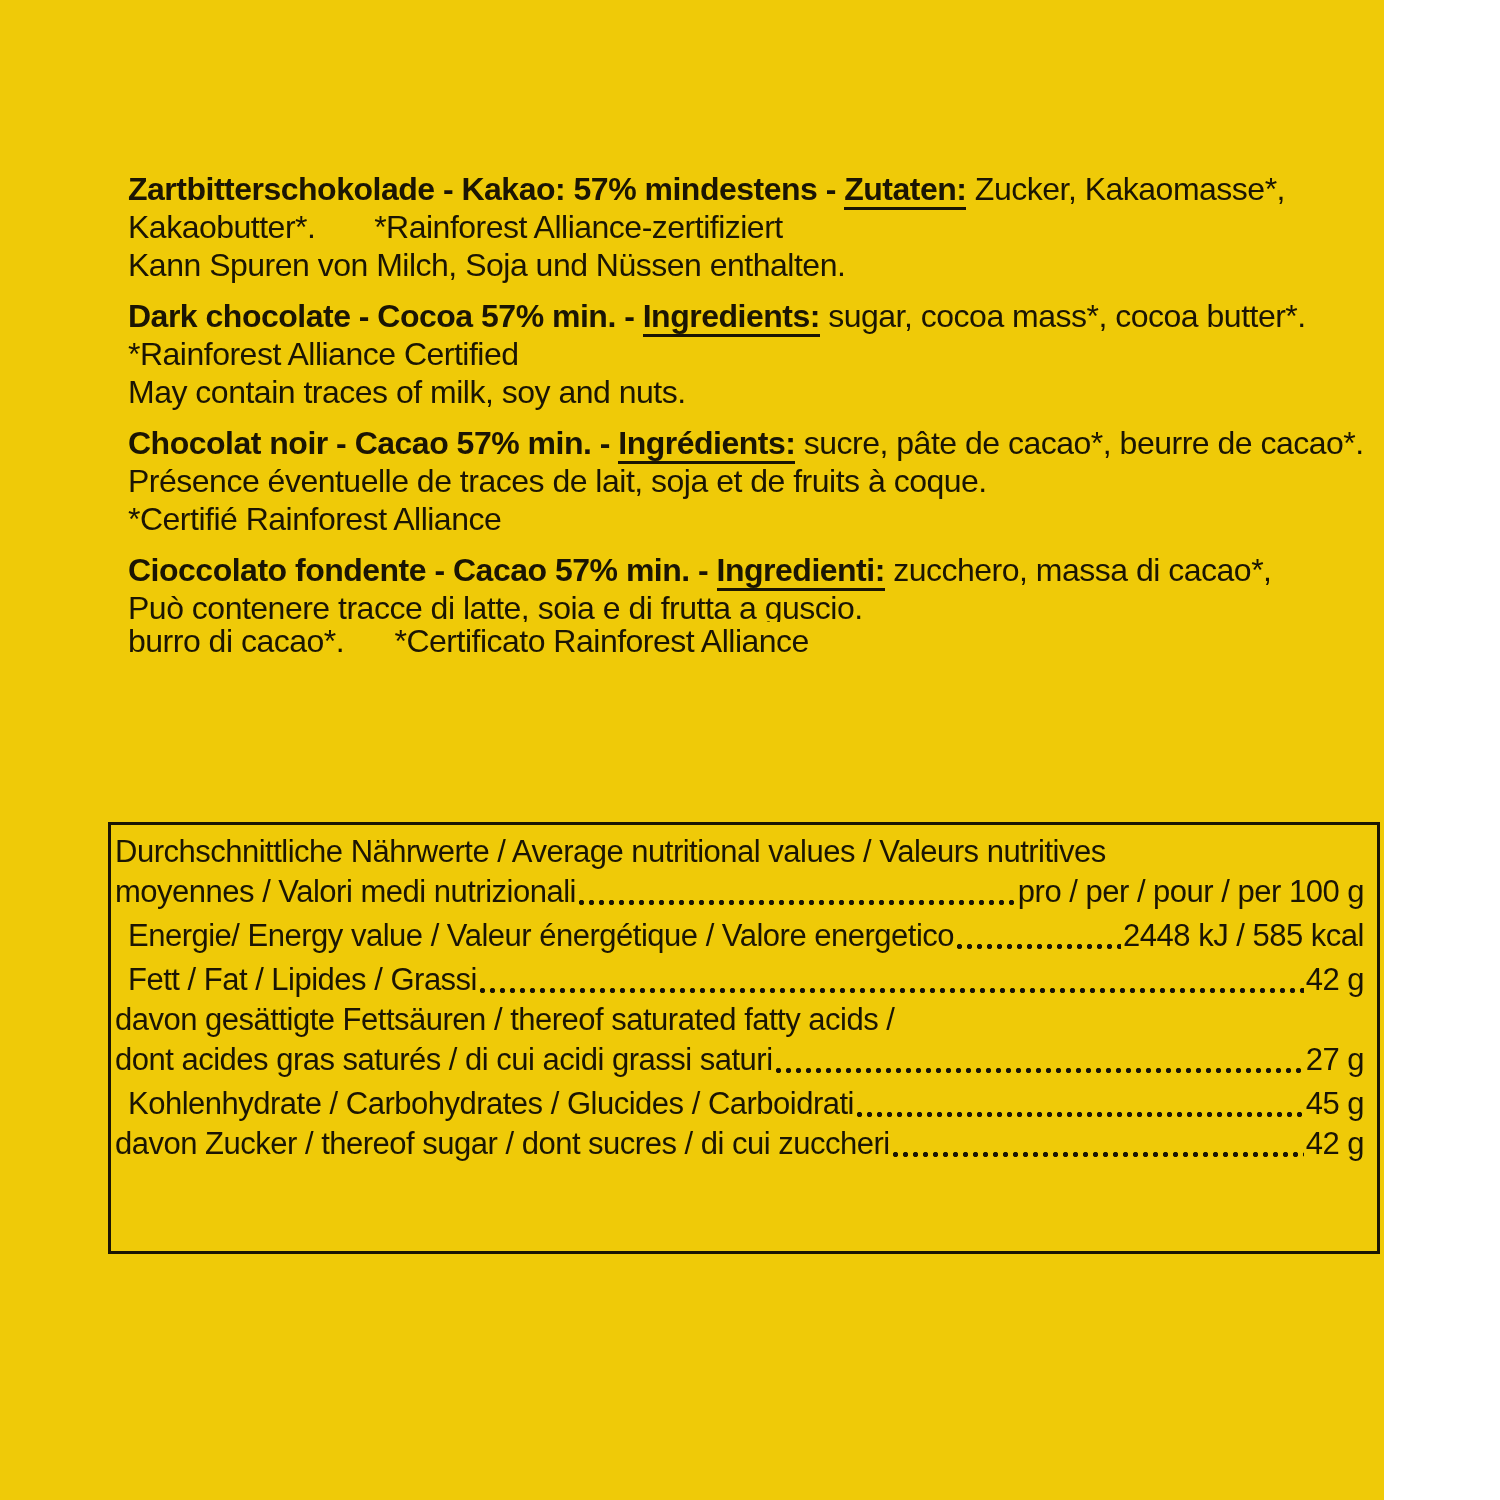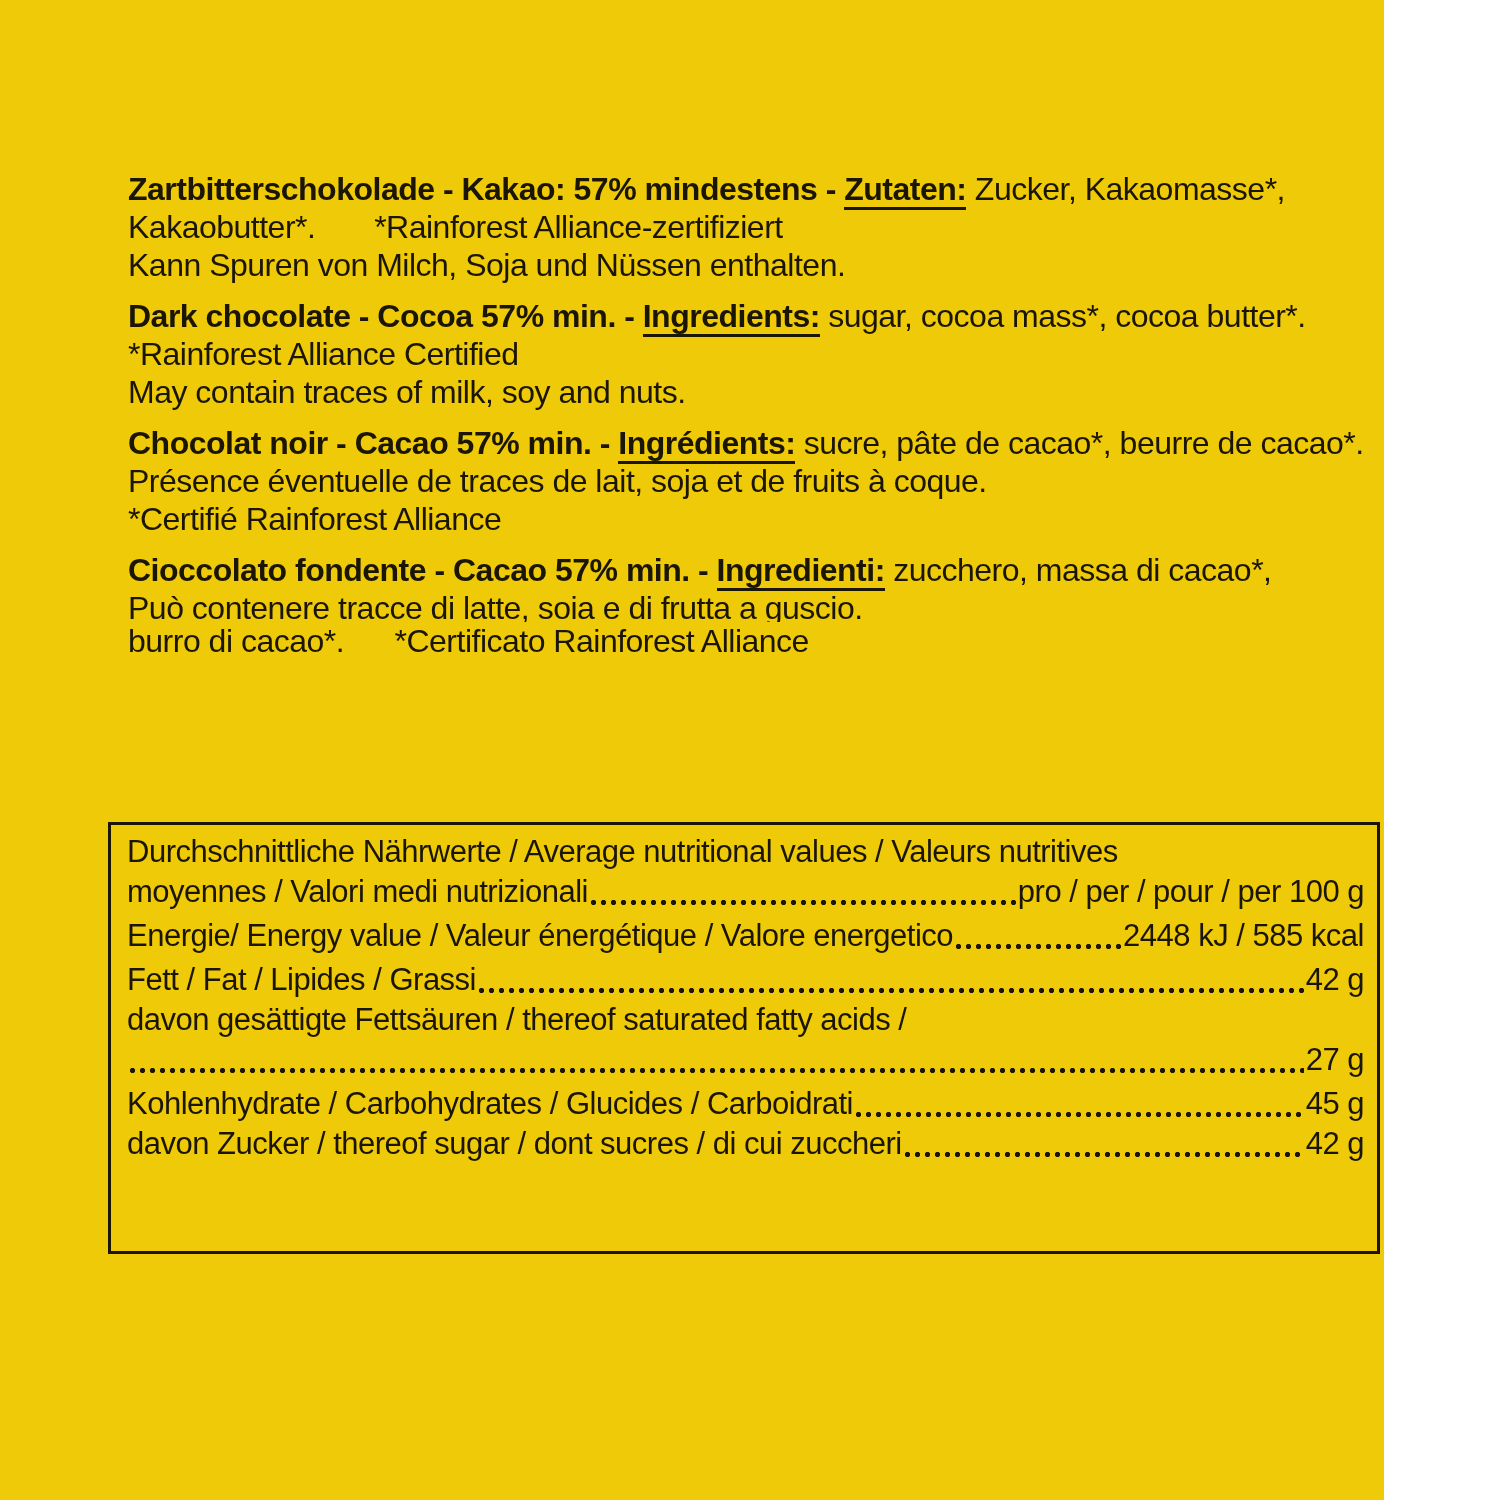--- a/index.html
+++ b/index.html
@@ -25,30 +25,30 @@
   .clipped { height: 33px; overflow: hidden; }
 
   .ntable {
     position: absolute;
     left: 108px;
     top: 822px;
     width: 1272px;
     height: 432px;
     box-sizing: border-box;
     border: 3px solid #1b1503;
-    padding: 7px 13px 8px 16px;
+    padding: 7px 13px 8px 4px;
     overflow: hidden;
   }
   .tline {
     font-size: 31px;
     line-height: 40px;
     letter-spacing: -0.5px;
     white-space: nowrap;
   }
-  .trow { margin-top: 4px; }
+  .trow { margin-top: 4px; margin-left: 13px; }
   .dotline { display: flex; }
   .lbl { flex: 0 0 auto; }
   .val { flex: 0 0 auto; }
   .leader {
     flex: 1 1 auto;
     min-width: 18px;
     height: 7px;
     align-self: flex-end;
     margin: 0 2px 6px 2px;
     background-image: radial-gradient(circle at 3.5px 3.5px, #1b1503 2.2px, transparent 3px);
@@ -112,20 +112,21 @@
       <div class="tline dotline">
         <span class="lbl">Fett / Fat / Lipides / Grassi</span>
         <span class="leader"></span>
         <span class="val">42 g</span>
       </div>
     </div>
 
     <div>
       <div class="tline">davon gesättigte Fettsäuren / thereof saturated fatty acids /</div>
       <div class="tline dotline">
+        <span class="lbl">dont acides gras saturés / di cui acidi grassi saturi</span>
         <span class="leader"></span>
         <span class="val">27 g</span>
       </div>
     </div>
 
     <div class="trow">
       <div class="tline dotline">
         <span class="lbl">Kohlenhydrate / Carbohydrates / Glucides / Carboidrati</span>
         <span class="leader"></span>
         <span class="val">45 g</span>

